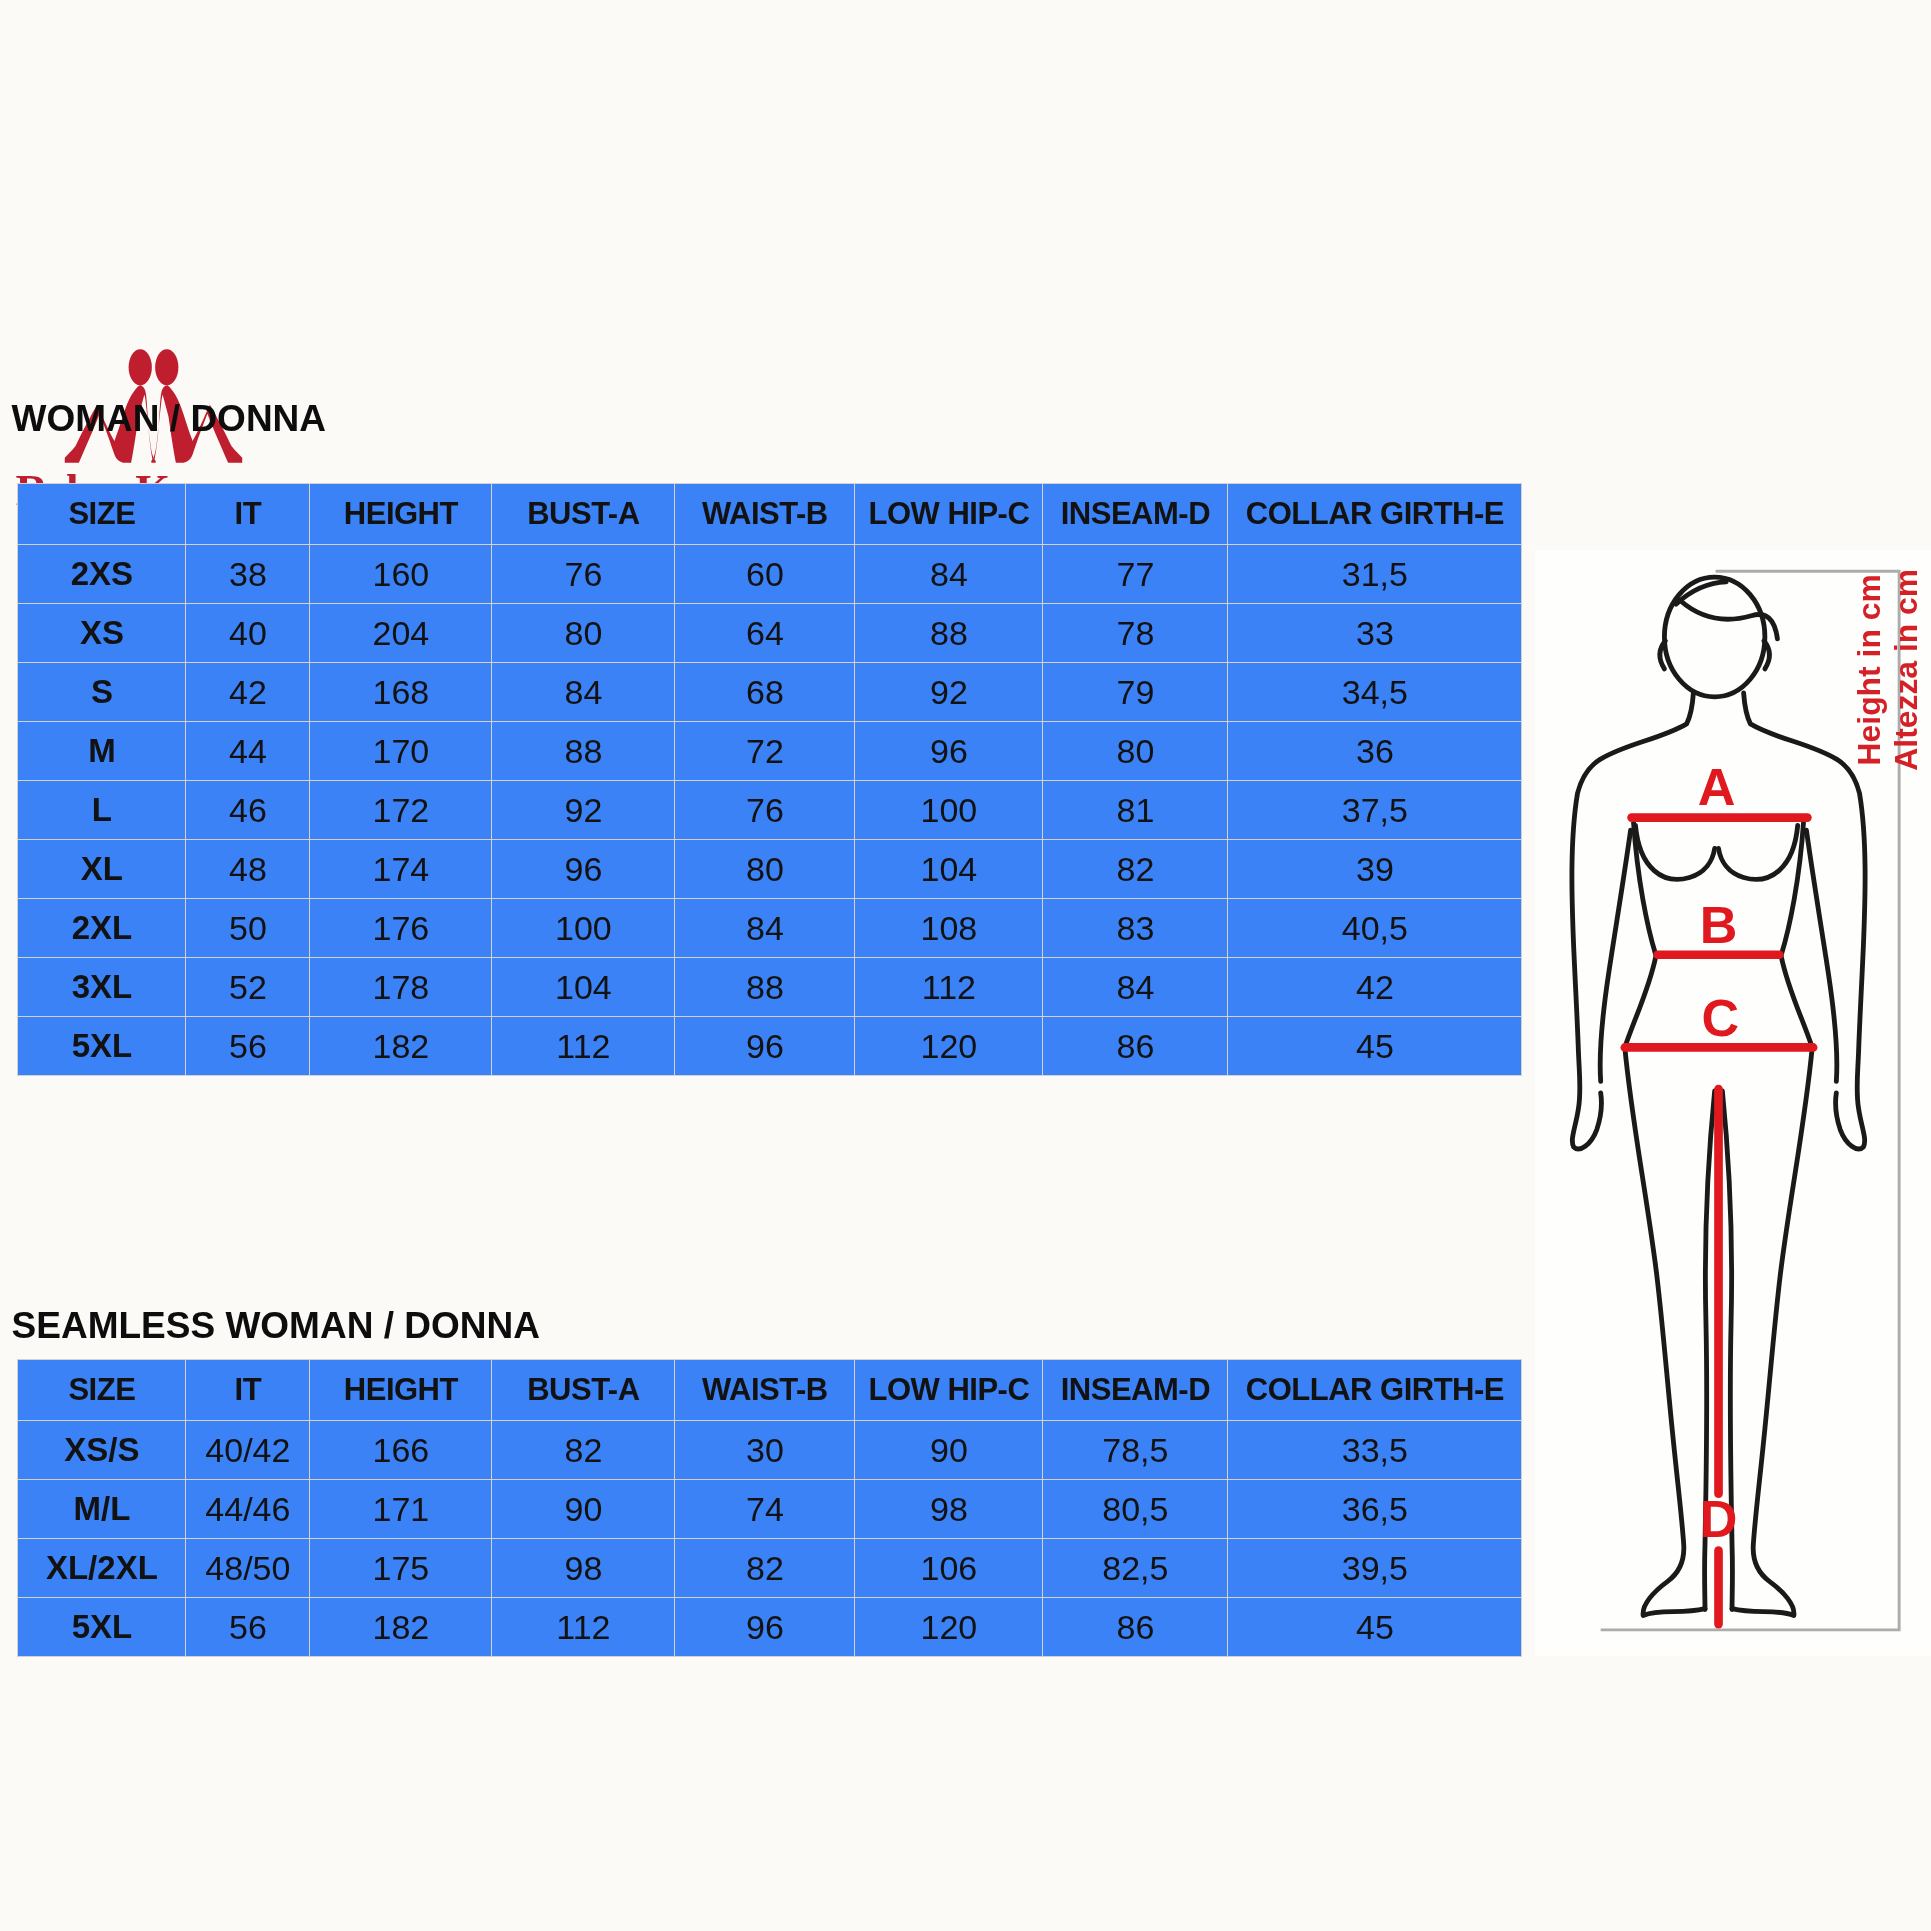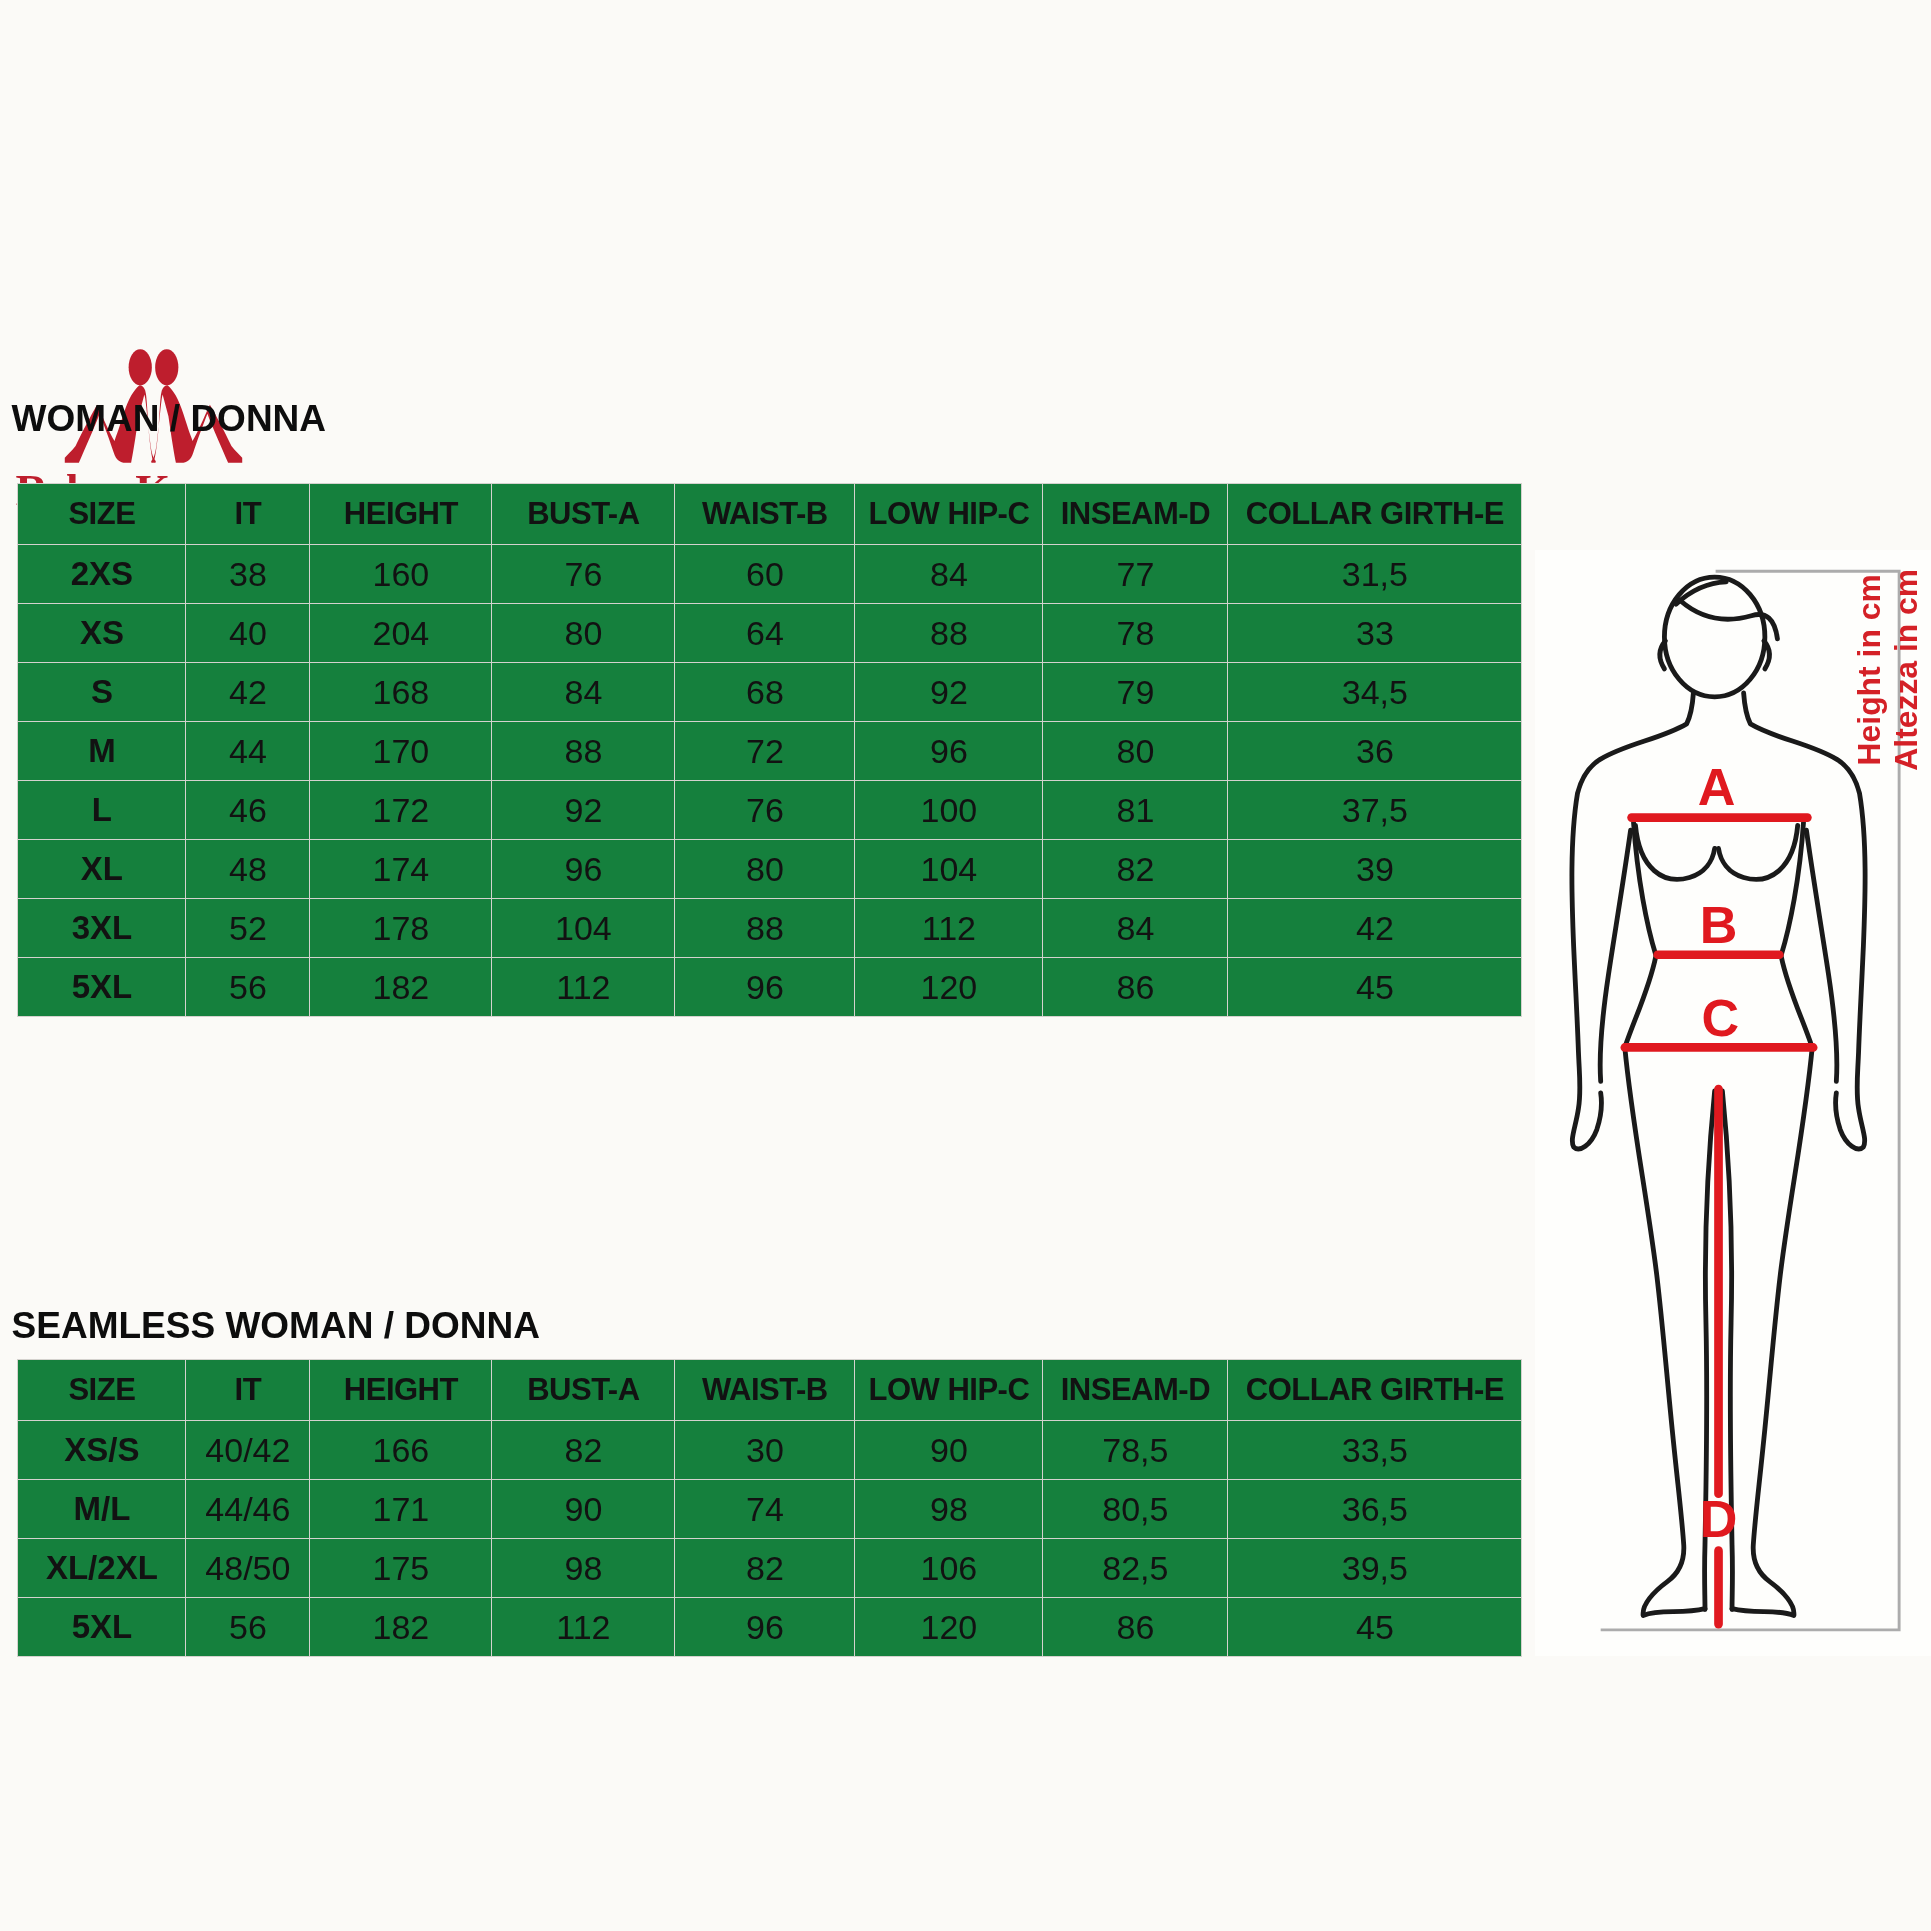--- a/index.html
+++ b/index.html
@@ -14,21 +14,21 @@
   .logo-wordmark .di{font-size:26px;letter-spacing:-1px;margin:0 3.9px;vertical-align:3.9px;}
 
   
   .section-title{position:absolute;left:11.6px;font-size:37px;font-weight:bold;
     letter-spacing:0px;color:#0d0d0d;white-space:nowrap;}
   .title-woman{top:398px;text-align:right;}
   .title-seamless{top:1269px;margin-top:36px;}
 
   
   table.sizes{position:absolute;left:17.4px;border-collapse:collapse;table-layout:fixed;
-    background:#15803d;}
+    background:#3b82f6;}
   .table-woman{top:483px;}
   .table-seamless{top:1359px;}
   table.sizes th,table.sizes td{border:1.9px solid #D4D2CE;text-align:center;
     vertical-align:middle;padding:0;overflow:hidden;}
   table.sizes th{font-size:31px;font-weight:bold;letter-spacing:-0.5px;height:60px;}
   table.sizes td{font-size:34px;font-weight:normal;height:58px;}
   table.sizes td.size{font-weight:bold;font-size:33px;}
   .table-seamless td{height:59px;}
 
   
@@ -146,20 +146,30 @@
         <td class="size">XL</td>
         <td>48</td>
         <td>174</td>
         <td>96</td>
         <td>80</td>
         <td>104</td>
         <td>82</td>
         <td>39</td>
       </tr>
       <tr>
+        <td class="size">2XL</td>
+        <td>50</td>
+        <td>176</td>
+        <td>100</td>
+        <td>84</td>
+        <td>108</td>
+        <td>83</td>
+        <td>40,5</td>
+      </tr>
+      <tr>
         <td class="size">3XL</td>
         <td>52</td>
         <td>178</td>
         <td>104</td>
         <td>88</td>
         <td>112</td>
         <td>84</td>
         <td>42</td>
       </tr>
       <tr>

